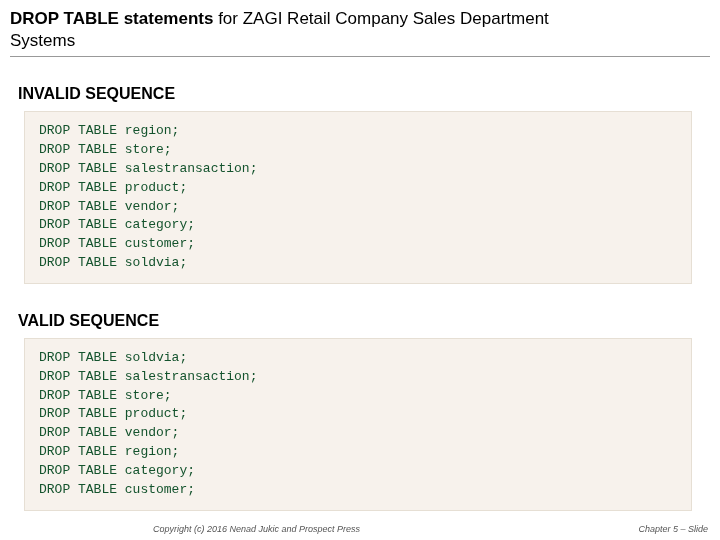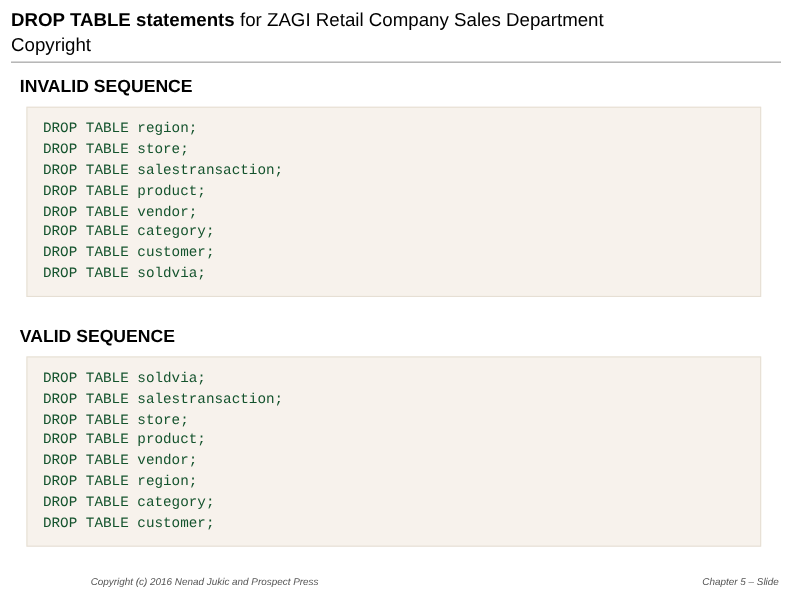--- a/index.html
+++ b/index.html
@@ -31,21 +31,21 @@
       margin-top: 4px;
       margin-bottom: 0;
     }
     .content {
       padding: 10px 18px;
     }
     .section-heading {
       font-size: 16px;
       font-weight: bold;
       color: #000;
-      margin-top: 0;
+      margin-top: 14px;
       margin-bottom: 8px;
     }
     .code-block {
       background: #f7f2ec;
       border: 1px solid #e6dfd4;
       padding: 10px 14px;
       font-family: "Courier New", Courier, monospace;
       font-size: 13px;
       line-height: 1.45;
       color: #14532d;
@@ -60,41 +60,41 @@
       right: 0;
       padding: 0 12px;
       display: flex;
       justify-content: space-between;
       align-items: flex-end;
       font-size: 9px;
       color: #555;
       font-style: italic;
     }
     .footer .center {
-      text-align: center;
+      text-align: right;
       flex: 1;
       margin-top: 16px;
     }
     .footer .left {
       flex: 1;
       text-align: left;
     }
     .footer .right {
       flex: 1;
       text-align: right;
     }
   </style>
 </head>
 <body>
 
 <div class="header">
   <div class="title-line">
     <span class="title-bold">DROP TABLE statements</span><span> for ZAGI Retail Company Sales Department</span>
   </div>
-  <div class="title-line">Copyright</div>
+  <div class="title-line">Systems</div>
   <hr class="title-rule">
 </div>
 
 <div class="content">
   <div class="section-heading">INVALID SEQUENCE</div>
   <div class="code-block">DROP TABLE region;
 DROP TABLE store;
 DROP TABLE salestransaction;
 DROP TABLE product;
 DROP TABLE vendor;

